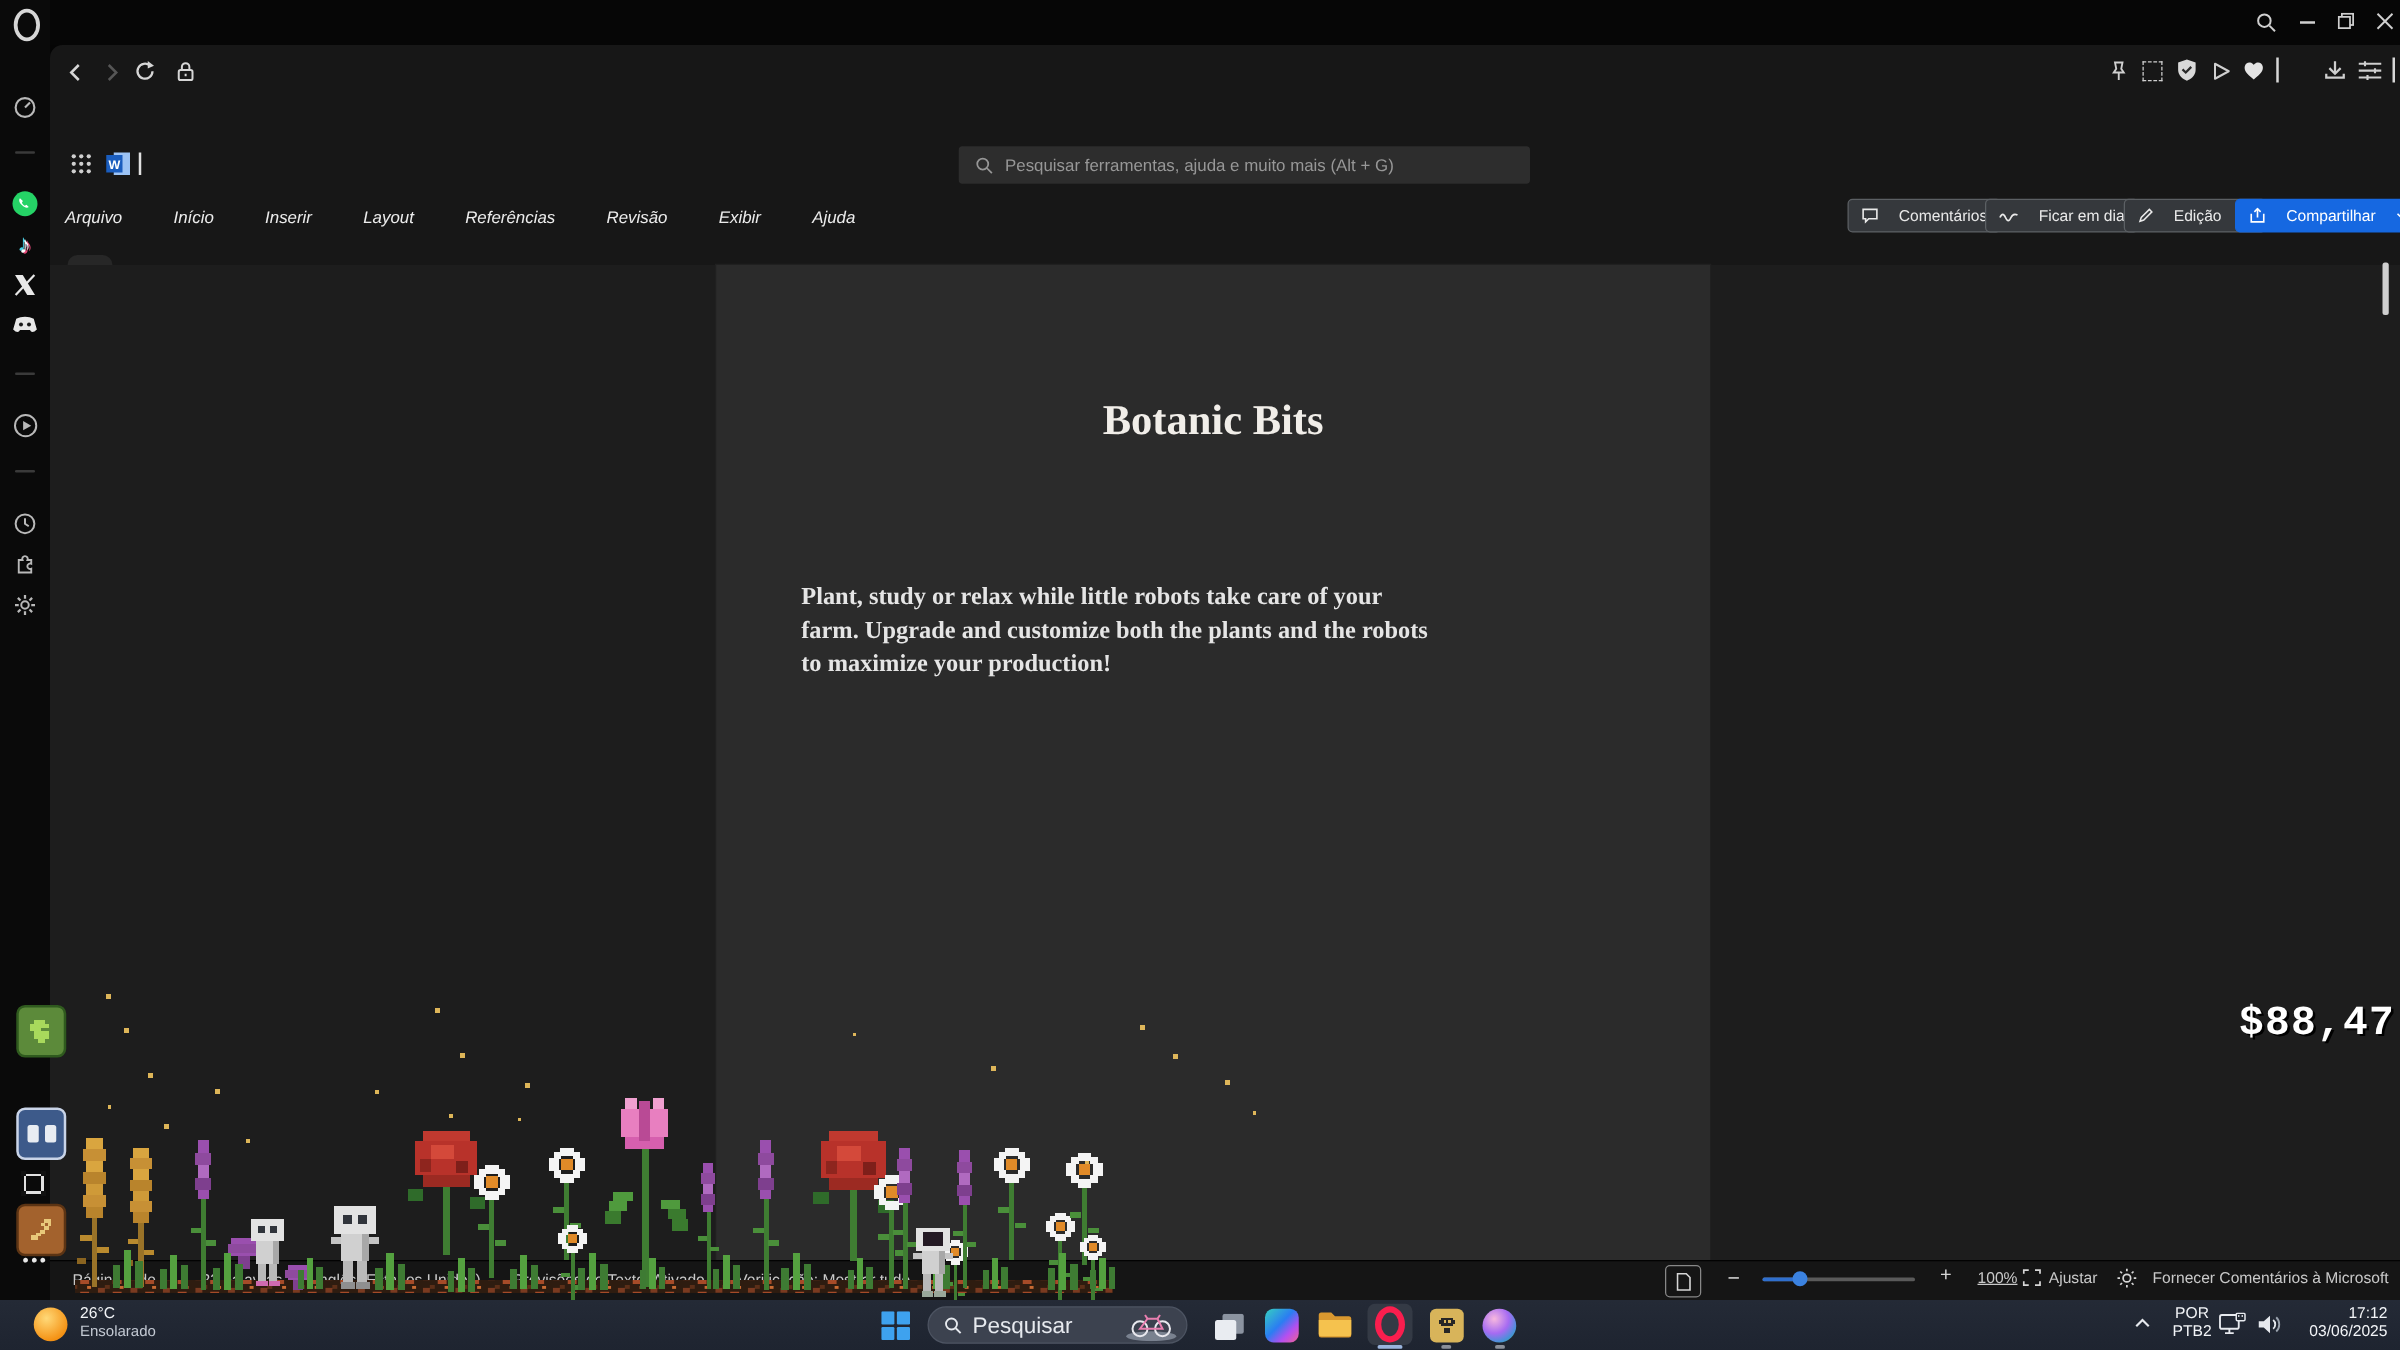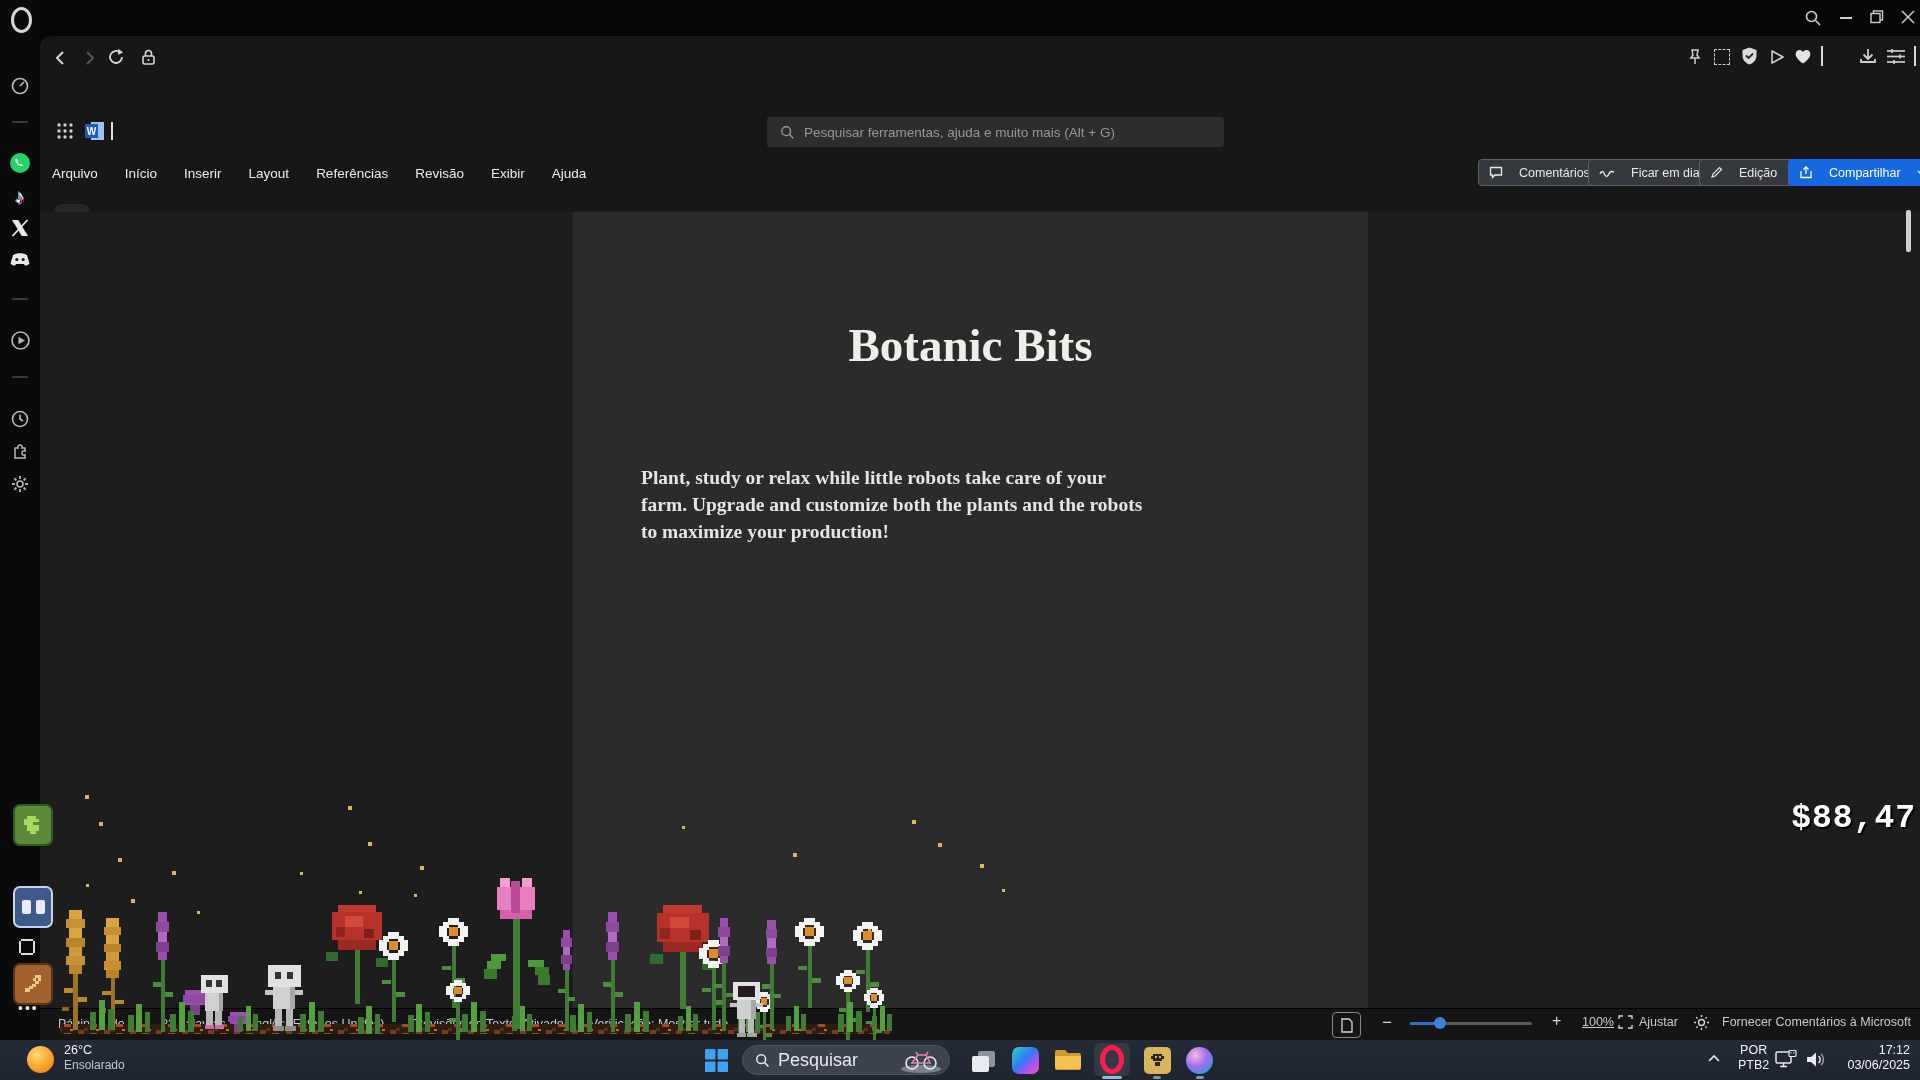--- a/index.html
+++ b/index.html
@@ -15,21 +15,21 @@
   .side-ic{left:0;width:40px;display:flex;justify-content:center;color:#b9b9b9;}
   .divider{left:12px;width:16px;height:2px;background:#3a3a3a;border-radius:1px;}
   
   .menu-item{color:#ececec;font-size:13.5px;cursor:default;}
   .word-search{top:117px;left:735px;width:457px;height:30px;background:#2d2d2d;border-radius:3px;
     color:#979797;font-size:13.5px;display:flex;align-items:center;gap:9px;padding-left:13px;box-sizing:border-box;margin-left:32px;}
   .act-btn{height:27px;border-radius:4px;background:#35383c;border:1px solid #5c6064;color:#e9e9e9;
     font-size:12.5px;display:flex;align-items:center;gap:16px;padding:0 10px;box-sizing:border-box;}
   .doc-page{top:212px;left:573px;width:795px;height:796px;background:#2b2b2b;box-shadow:0 0 0 1px #202020;}
   .doc-title{top:318px;left:573px;width:795px;text-align:center;color:#f1eee9;
-    font-family:"Liberation Serif",serif;font-weight:bold;font-size:47px;}
+    font-family:"Liberation Serif",serif;font-weight:bold;font-size:34px;}
   .doc-body{top:464px;left:641px;width:660px;text-align:left;color:#e5e5e5;
     font-family:Liberation Serif, serif;font-weight:bold;font-size:19.5px;line-height:27px;}
   .status-bar{top:1008px;left:40px;width:1880px;height:32px;background:#151515;border-top:1px solid #020202;box-sizing:border-box;}
   .status-txt{color:#c9c9c9;font-size:12.5px;white-space:nowrap;}
   
   .taskbar{top:1040px;left:0;width:1920px;height:40px;background:linear-gradient(#242a36,#1e2430);}
   .tb-txt{color:#f2f4f7;font-size:12.5px;line-height:15px;}
   .tb-sub{color:#c3c9d3;font-size:12px;}
   .tb-pill{top:1045px;left:742px;width:208px;height:30px;background:#3c424f;border:1px solid #4d5462;border-radius:16px;
     display:flex;align-items:center;gap:8px;padding-left:12px;box-sizing:border-box;color:#e6e9ee;font-size:18px;}
@@ -230,21 +230,21 @@
   <div class="abs word-search">
     <span>
         <svg width="15" height="15" viewBox="0 0 15 15">
           <circle cx="6.2" cy="6.2" r="4.4" fill="none" stroke="#979797" stroke-width="1.4"></circle>
           <line x1="9.6" y1="9.6" x2="13.5" y2="13.5" stroke="#979797" stroke-width="1.4"></line>
         </svg>
       </span>
     <span>Pesquisar ferramentas, ajuda e muito mais (Alt + G)</span>
   </div>
 
-  <div class="abs flex" style="top:158px;left:52px;height:30px;gap:27px;">
+  <div class="abs flex" style="top:158px;left:52px;height:30px;gap:41px;font-style:italic;">
     <span class="menu-item">Arquivo</span>
     <span class="menu-item">Início</span>
     <span class="menu-item">Inserir</span>
     <span class="menu-item">Layout</span>
     <span class="menu-item">Referências</span>
     <span class="menu-item">Revisão</span>
     <span class="menu-item">Exibir</span>
     <span class="menu-item">Ajuda</span>
   </div>
 

